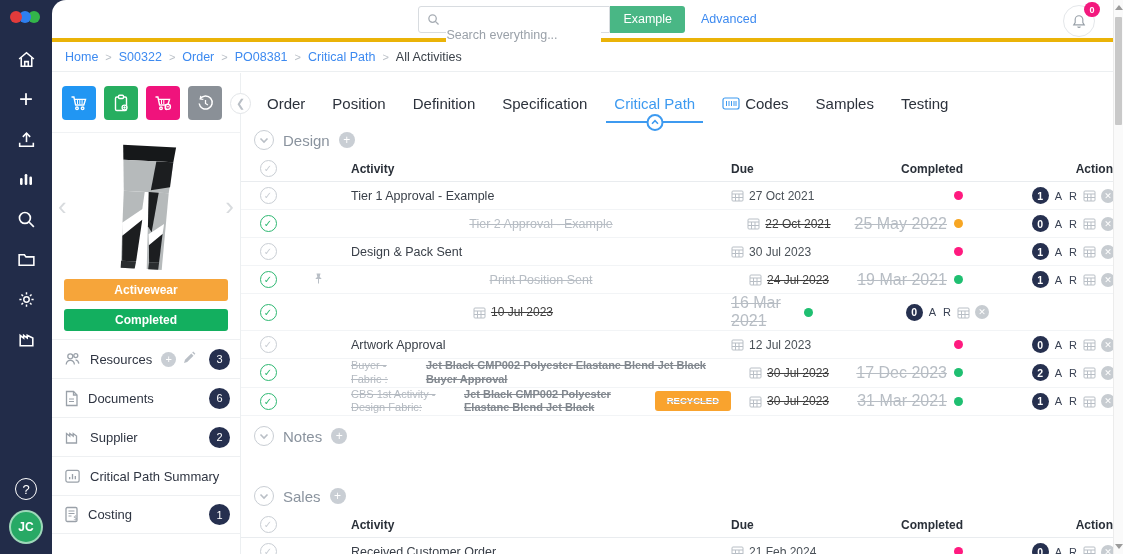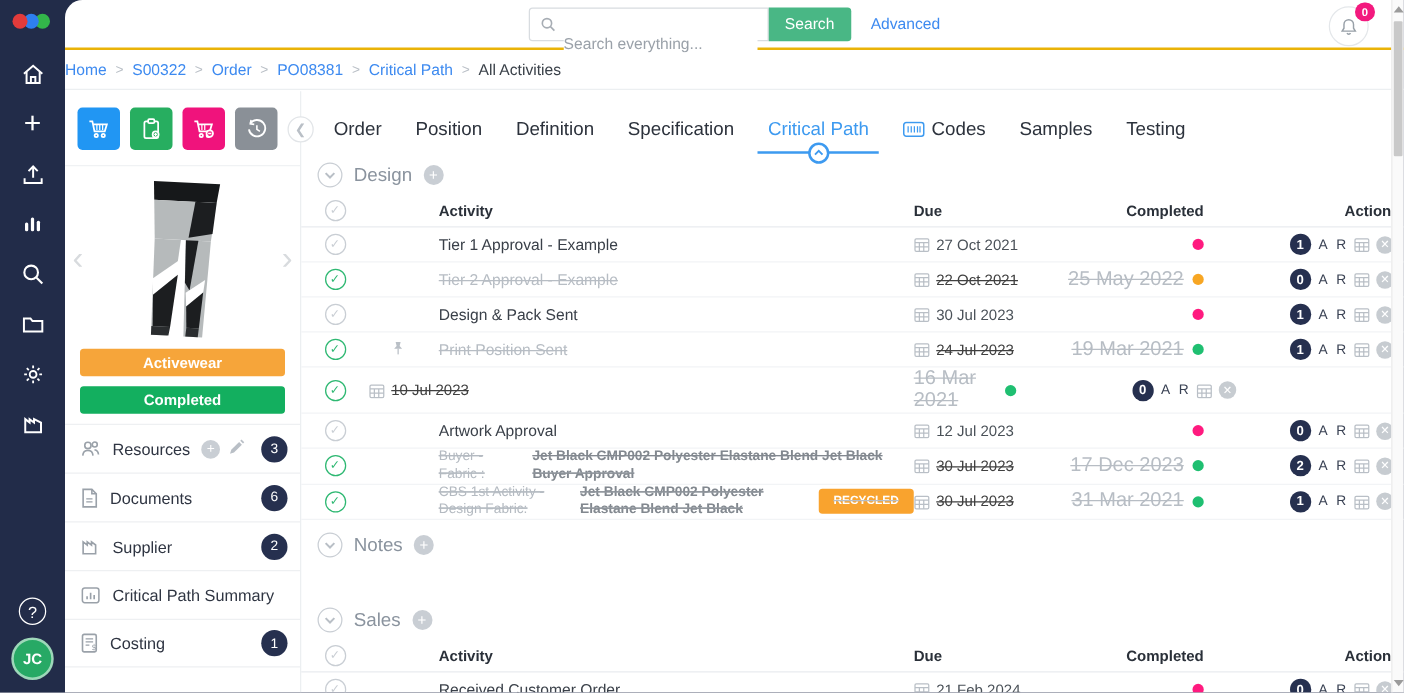--- a/index.html
+++ b/index.html
@@ -25,21 +25,21 @@
   .search-group { display:flex; align-items:center; }
   .search-box { display:flex; align-items:center; width:192px; height:27px; border:1px solid #d8dce0; border-radius:3px 0 0 3px; padding:0 8px; background:#fff; }
   .search-box svg { flex:none; margin-right:6px; }
   .search-box input { border:0; outline:0; width:100%; font-size:12.5px; color:#3a4149; font-family:inherit;margin-top:32px; }
   .search-box input::placeholder { color:#9aa1a9; }
   .btn-search { height:27px; padding:0 13px; background:#49b785; color:#fff; border:0; border-radius:0 3px 3px 0; font-size:12.5px; font-family:inherit; cursor:pointer; }
   .link-advanced { color:#3d8af0; font-size:12.5px; margin-left:16px; text-decoration:none; cursor:pointer; }
   .bell-wrap { position:absolute; right:28px; top:5px; width:32px; height:32px; border:1px solid #e4e7ea; border-radius:50%; display:flex; align-items:center; justify-content:center; cursor:pointer; }
   .bell-badge { position:absolute; top:-4px; right:-6px; min-width:16px; height:15px; background:#f3197e; color:#fff; font-size:9px; font-weight:bold; border-radius:8px; display:flex; align-items:center; justify-content:center; padding:0 4px; }
 
-  .breadcrumbbar { height:34px; border-top:2px solid #eab308; border-bottom:1px solid #eceff1; display:flex; align-items:center; padding-left:0; font-size:12.5px; }
+  .breadcrumbbar { height:34px; border-top:4px solid #eab308; border-bottom:1px solid #eceff1; display:flex; align-items:center; padding-left:13px; font-size:12.5px; }
   .bc-link { color:#3d8af0; cursor:pointer; }
   .bc-sep { color:#b9bfc6; margin:0 7px; font-size:11px; }
   .bc-current { color:#3a4149; }
 
   .main { position:absolute; top:73px; left:0; right:0; bottom:0; display:flex; }
 
   
   .panel { width:188px; flex:none; position:relative; }
   .ptoolbar { display:flex; gap:8px; padding:13px 0 12px 10px; border-bottom:1px solid #f0f2f4; }
   .tbtn { width:34px; height:34px; border-radius:4px; display:flex; align-items:center; justify-content:center; cursor:pointer; }
@@ -78,21 +78,21 @@
   .c-act { padding-left:56px; font-size:12.5px; color:#3a4049; display:flex; align-items:center; gap:8px; }
   .thead .c-act, .thead .c-due, .thead .c-done, .thead .c-action { font-size:12px; font-weight:bold; color:#2a3039; }
   .thead .c-due { padding-left:0; }
   .c-due { display:flex; align-items:center; gap:5px; font-size:12px; color:#4a5158; }
   .c-done { display:flex; align-items:center; justify-content:flex-end; gap:7px; font-size:16px; color:#8f959c; padding-right:34px; }
   .dot { width:9px; height:9px; border-radius:50%; flex:none; }
   .c-action { display:flex; align-items:center; justify-content:flex-end; gap:5px; padding-right:8px; }
   .cnt { width:17px; height:17px; border-radius:50%; background:#26304f; color:#fff; font-size:10.5px; font-weight:bold; display:flex; align-items:center; justify-content:center; cursor:pointer; }
   .al { font-size:11px; color:#3a4254; cursor:pointer; padding:0 1px; }
   .xc { width:14px; height:14px; border-radius:50%; background:#c7ccd1; color:#fff; font-size:9px; display:flex; align-items:center; justify-content:center; cursor:pointer; }
-  .struck .c-act, .struck .c-due, .struck .c-done .cdate { color:#b7bdc4; text-decoration:line-through; }
+  .struck .c-act, .struck .c-due, .struck .c-done .cdate { color:#b7bdc4; text-decoration:line-through;justify-content:center; }
   .struck .c-due { color:#404040; }
   .pin { position:absolute; left:72px; top:50%; transform:translateY(-50%); }
   .cplx { font-size:11px; line-height:1.25; gap:12px; }
   .cplx .pref { max-width:112px; color:#b4bac1; }
   .cplx .boldtxt { max-width:348px; font-weight:bold; color:#82888f; }
   .cplx.hasbadge .boldtxt { max-width:238px; }
   .struck .pref, .struck .boldtxt { text-decoration:line-through; }
   .rbadge { background:#f9a32e; color:#fff; font-size:9.5px; font-weight:bold; border-radius:3px; padding:4px 12px; text-decoration:none !important; display:inline-block; }
 
   
@@ -167,21 +167,21 @@
 <div class="app">
   <header class="topbar">
     <div class="search-group">
       <div class="search-box">
         <svg width="13" height="13" viewBox="0 0 14 14" fill="none" stroke="#a7adb4" stroke-width="1.4">
             <circle cx="6" cy="6" r="4"></circle>
             <path d="M9 9l3.4 3.4"></path>
           </svg>
         <input placeholder="Search everything..." style="">
       </div>
-      <button class="btn-search">Search</button>
+      <button class="btn-search">Example</button>
       <a class="link-advanced">Advanced</a>
     </div>
     <div class="bell-wrap">
       <svg width="16" height="17" viewBox="0 0 18 18" fill="none" stroke="#98a0a8" stroke-width="1.3">
           <path d="M9 2.5 a4.3 4.3 0 0 1 4.3 4.3 v3.4 l1.6 2.6 H3.1 l1.6 -2.6 V6.8 A4.3 4.3 0 0 1 9 2.5 Z"></path>
           <path d="M7.5 14.6 a1.6 1.6 0 0 0 3 0"></path>
         </svg>
       <span class="bell-badge">0</span>
     </div>
   </header>

